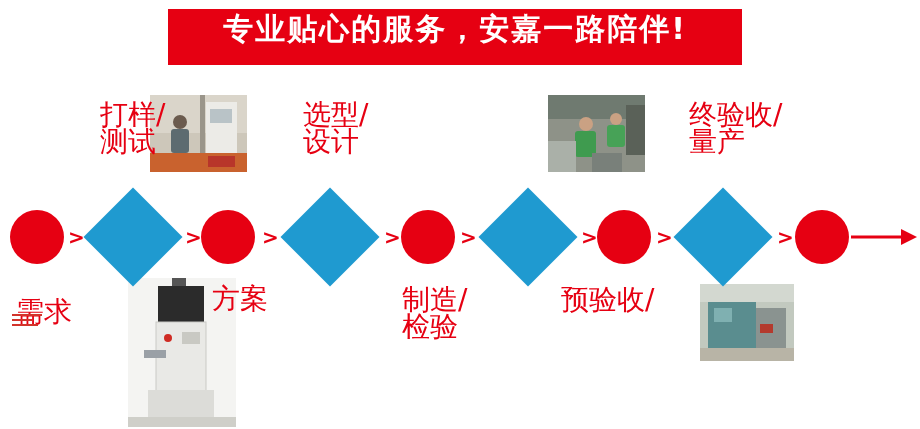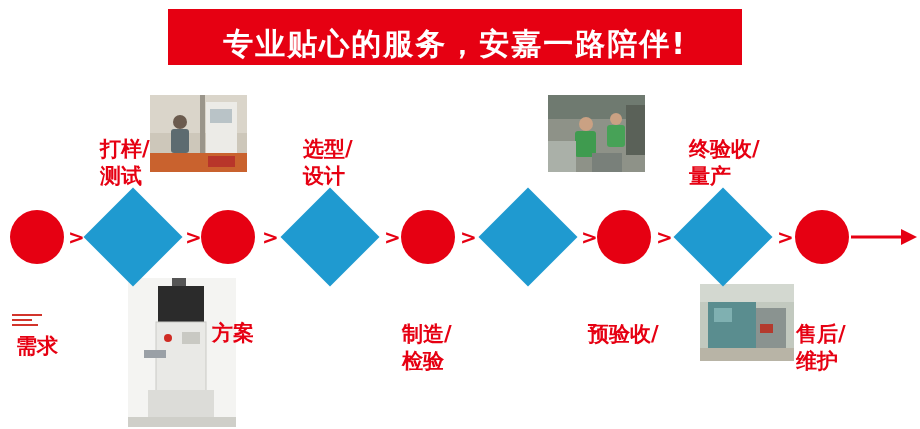--- a/index.html
+++ b/index.html
@@ -1,28 +1,28 @@
 <!DOCTYPE html>
 <html><head>
 <meta charset="utf-8">
 <style>
   html,body{margin:0;padding:0;background:#fff;}
   .stage{position:relative;width:920px;height:429px;background:#ffffff;
          font-family:"DejavU Sans","Liberation Sans",sans-serif;overflow:hidden;}
   .banner{position:absolute;left:168px;top:9px;width:574px;height:56px;background:#e60012;
-          color:#fff;display:flex;align-items:flex-end;justify-content:center;
+          color:#fff;display:flex;align-items:flex-start;justify-content:center;
           font-size:30px;font-weight:bold;letter-spacing:2px;}
   .circle{position:absolute;top:210px;width:54px;height:54px;border-radius:50%;background:#e60012;}
   .c1{left:10px}.c2{left:201px}.c3{left:401px}.c4{left:597px}.c5{left:795px}
   .diamond{position:absolute;top:202px;width:70px;height:70px;background:#1f9ad0;transform:rotate(45deg);}
   .d1{left:98px}.d2{left:295px}.d3{left:493px}.d4{left:688px}
   .sep{position:absolute;top:224px;color:#e60012;font-size:20px;font-weight:bold;line-height:26px;}
   .s1{left:68px}.s2{left:185px}.s3{left:262px}.s4{left:384px}
   .s5{left:460px}.s6{left:581px}.s7{left:656px}.s8{left:777px}
-  .lbl{position:absolute;color:#e60012;font-weight:bold;font-size:21px;line-height:27px;white-space:nowrap;margin-top:35px;}
+  .lbl{position:absolute;color:#e60012;font-weight:normal;font-size:28px;line-height:27px;white-space:nowrap;}
   .photo{position:absolute;overflow:hidden;background:#d8d5cd;}
   .photo svg{display:block;width:100%;height:100%;}
   .p1{left:150px;top:95px;width:97px;height:77px;}
   .p2{left:548px;top:95px;width:97px;height:77px;}
   .p3{left:128px;top:278px;width:108px;height:149px;}
   .p4{left:700px;top:284px;width:94px;height:77px;}
   .deco{position:absolute;left:12px;top:314px;width:32px;}
   .deco-line{height:2px;background:#d2342b;margin-bottom:3px;}
   .end-arrow{position:absolute;left:851px;top:227px;width:66px;height:20px;}
 </style>
@@ -125,33 +125,29 @@
     <div>制造/</div>
     <div>检验</div>
   </div>
 
   <div class="lbl" style="left:303px;top:101px">
     <div>选型/</div>
     <div>设计</div>
   </div>
 
 
-  <div class="lbl" style="left:588px;top:286px">
+  <div class="lbl" style="left:561px;top:286px">
     <div>预验收/</div>
   </div>
 
   <div class="lbl" style="left:689px;top:101px">
     <div>终验收/</div>
     <div>量产</div>
   </div>
 
-  <div class="lbl" style="left:796px;top:286px">
-    <div>售后/</div>
-    <div>维护</div>
-  </div>
 
   <div class="deco">
     <div class="deco-line" style="width:30px"></div>
     <div class="deco-line" style="width:20px"></div>
     <div class="deco-line" style="width:26px"></div>
   </div>
 
   <div class="end-arrow">
     <svg viewBox="0 0 66 20" width="66" height="20">
       <line x1="0" y1="10" x2="54" y2="10" stroke="#e60012" stroke-width="3"></line>

